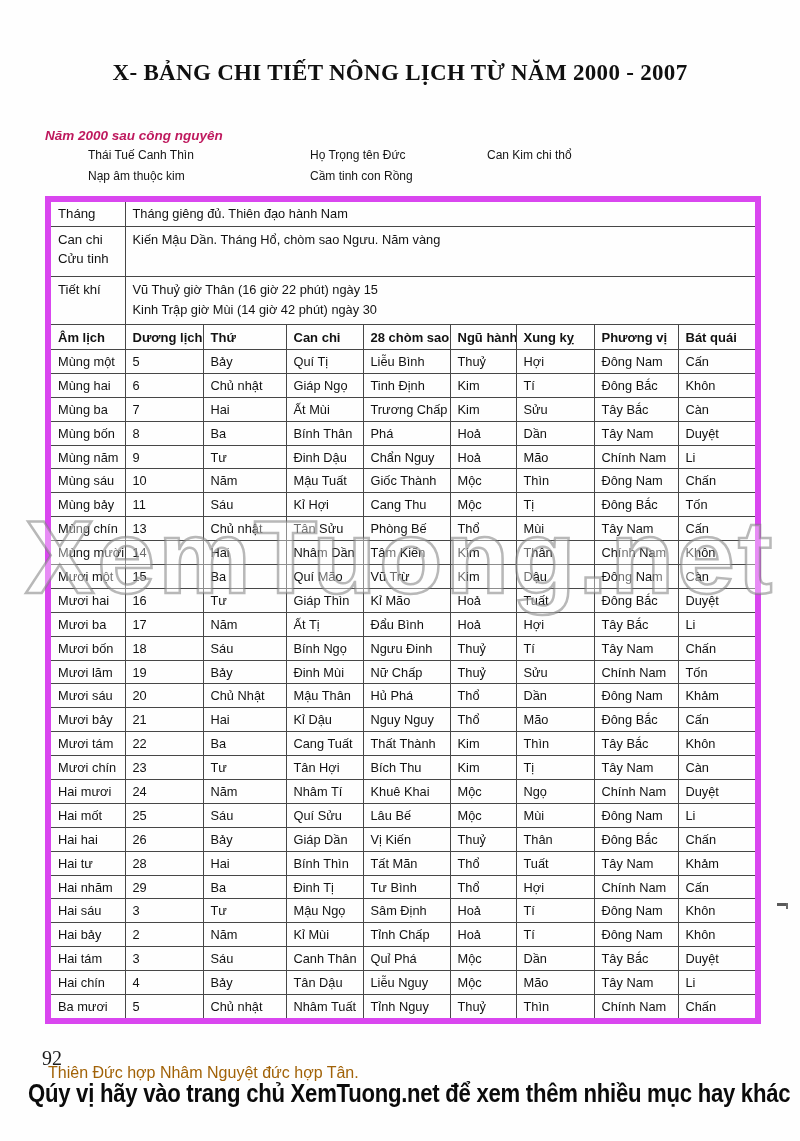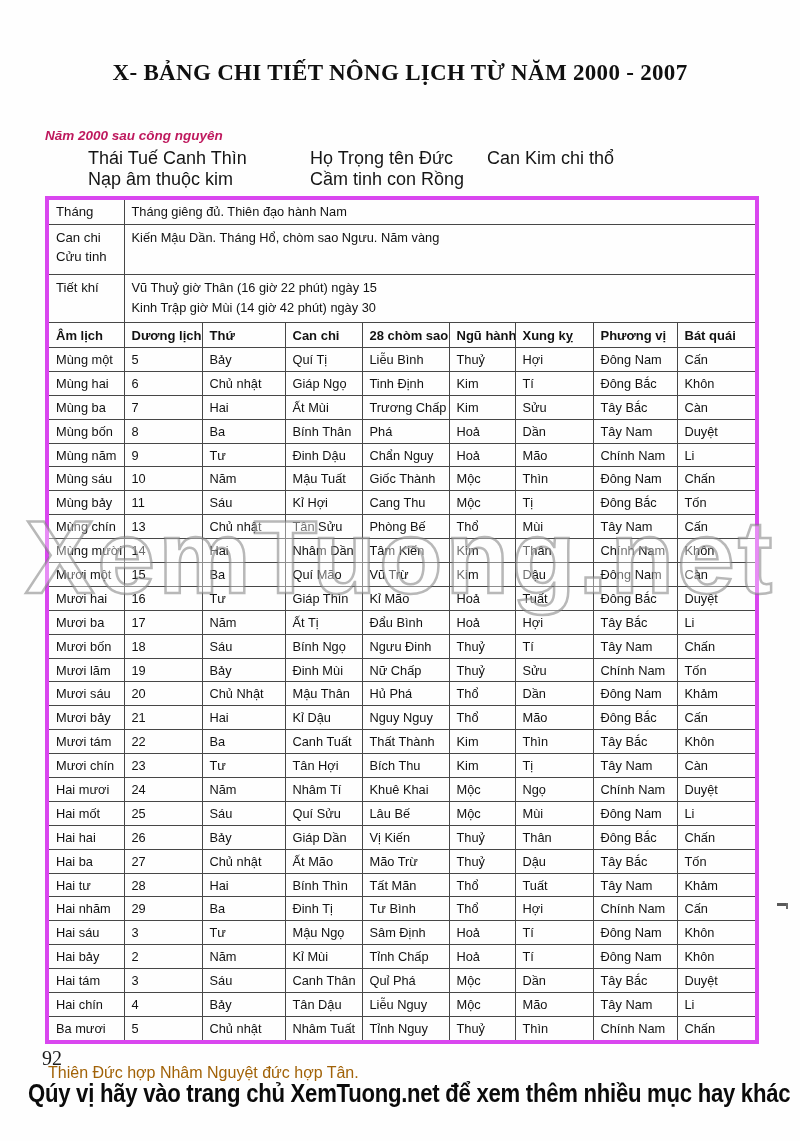--- a/index.html
+++ b/index.html
@@ -11,29 +11,29 @@
   .page{position:absolute;inset:0;border-radius:11px;}
   .doc-title{
     position:absolute;top:60px;left:0;width:100%;text-align:center;margin:0;
     font-family:"Liberation Serif",serif;font-weight:bold;font-size:23px;
     letter-spacing:.3px;color:#101010;
   }
   .year-heading{
     position:absolute;left:45px;top:128px;font-size:13.5px;
     font-weight:bold;font-style:italic;color:#be185d;
   }
-  .info-item{position:absolute;font-size:18px;color:#151515;white-space:nowrap;}
+  .info-item{position:absolute;font-size:12px;color:#151515;white-space:nowrap;}
   .i-a1{left:88px;top:148px;} .i-a2{left:310px;top:148px;} .i-a3{left:487px;top:148px;}
   .i-b1{left:88px;top:169px;} .i-b2{left:310px;top:169px;}
 
   table.cal{
     position:absolute;left:45px;top:196px;width:710px;
     border-collapse:collapse;table-layout:fixed;
     font-size:12.8px;color:#121212;
-    border:4px solid #d946ef;
+    border:6px solid #d946ef;
   }
   table.cal td,table.cal th{
     border:1.5px solid #474747;
     padding:0 2px 0 7px;height:22.9px;vertical-align:middle;
     text-align:left;font-weight:normal;overflow:hidden;white-space:nowrap;
   }
   tr.h-thang td{height:24px;}
   tr.h-canchi td{height:46px;vertical-align:top;padding-top:3px;}
   tr.h-tietkhi td{height:44px;vertical-align:top;padding-top:3px;}
   td.lbl{font-weight:bold;font-size:13.2px;}
@@ -300,21 +300,21 @@
           <td>Nguy Nguy</td>
           <td>Thổ</td>
           <td>Mão</td>
           <td>Đông Bắc</td>
           <td>Cấn</td>
         </tr>
         <tr>
           <td>Mươi tám</td>
           <td>22</td>
           <td>Ba</td>
-          <td>Canh Tuất</td>
+          <td>Cang Tuất</td>
           <td>Thất Thành</td>
           <td>Kim</td>
           <td>Thìn</td>
           <td>Tây Bắc</td>
           <td>Khôn</td>
         </tr>
         <tr>
           <td>Mươi chín</td>
           <td>23</td>
           <td>Tư</td>
@@ -352,31 +352,20 @@
           <td>26</td>
           <td>Bảy</td>
           <td>Giáp Dần</td>
           <td>Vị Kiến</td>
           <td>Thuỷ</td>
           <td>Thân</td>
           <td>Đông Bắc</td>
           <td>Chấn</td>
         </tr>
         <tr>
-          <td>Hai ba</td>
-          <td>27</td>
-          <td>Chủ nhật</td>
-          <td>Ất Mão</td>
-          <td>Mão Trừ</td>
-          <td>Thuỷ</td>
-          <td>Dậu</td>
-          <td>Tây Bắc</td>
-          <td>Tốn</td>
-        </tr>
-        <tr>
           <td>Hai tư</td>
           <td>28</td>
           <td>Hai</td>
           <td>Bính Thìn</td>
           <td>Tất Mãn</td>
           <td>Thổ</td>
           <td>Tuất</td>
           <td>Tây Nam</td>
           <td>Khảm</td>
         </tr>

